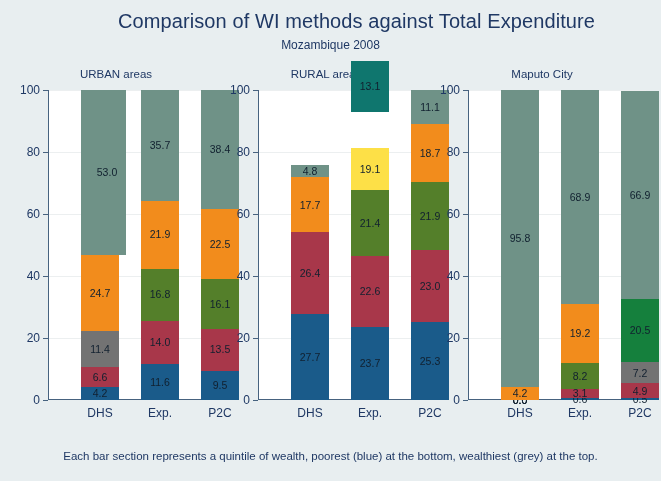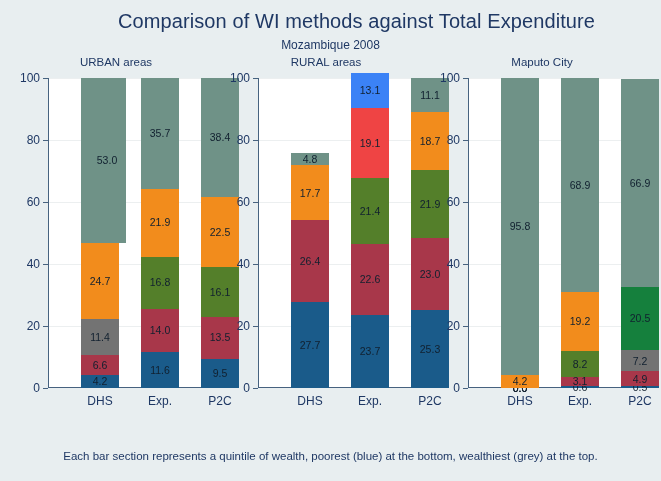--- a/index.html
+++ b/index.html
@@ -15,21 +15,21 @@
 
   .main-title{
     position:absolute;left:0;top:10px;width:661px;text-align:center;
     font-size:20px;color:#1f3864;letter-spacing:0.1px;margin-left:26px;
   }
   .sub-title{
     position:absolute;left:0;top:38px;width:661px;text-align:center;
     font-size:12px;color:#1f3864;
   }
 
-  .panel{position:absolute;top:56px;height:355px;text-decoration:underline;}
+  .panel{position:absolute;top:68px;height:355px;text-decoration:underline;}
   .panel-title{
     position:absolute;left:0;top:0;width:100%;text-align:center;
     font-size:11.5px;color:#1f3864;
   }
 
   
   .plot{
     position:absolute;left:30px;top:22px;right:0;height:310px;
     background:#ffffff;
   }
@@ -203,24 +203,24 @@
           <div class="bar" style="left: 93px;">
             <div class="seg" style="height: 73.47px; background: rgb(26, 91, 138);">
               <span class="seg-label">23.7</span>
             </div>
             <div class="seg" style="height: 70.06px; background: rgb(168, 55, 74);">
               <span class="seg-label">22.6</span>
             </div>
             <div class="seg" style="height: 66.34px; background: rgb(84, 127, 42);">
               <span class="seg-label">21.4</span>
             </div>
-            <div class="seg" style="height: 70px; background: #ef4444;">
+            <div class="seg" style="height: 42px; background: #fde047; margin-top: 36px;">
               <span class="seg-label">19.1</span>
             </div>
-            <div class="seg" style="height: 35px; background: #3b82f6;">
+            <div class="seg" style="height: 51px; background: #0f766e;">
               <span class="seg-label">13.1</span>
             </div>
             <div class="xtick-label" style="left: 50%;">Exp.</div>
           </div>
           <div class="bar" style="left: 153px;">
             <div class="seg" style="height: 78.43px; background: rgb(26, 91, 138);">
               <span class="seg-label">25.3</span>
             </div>
             <div class="seg" style="height: 71.3px; background: rgb(168, 55, 74);">
               <span class="seg-label">23.0</span>

